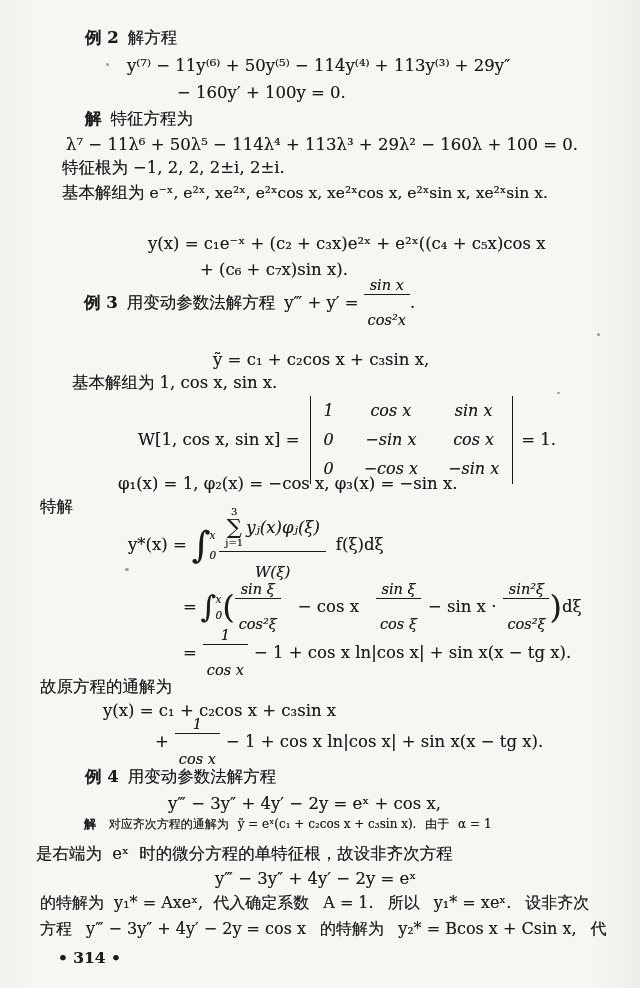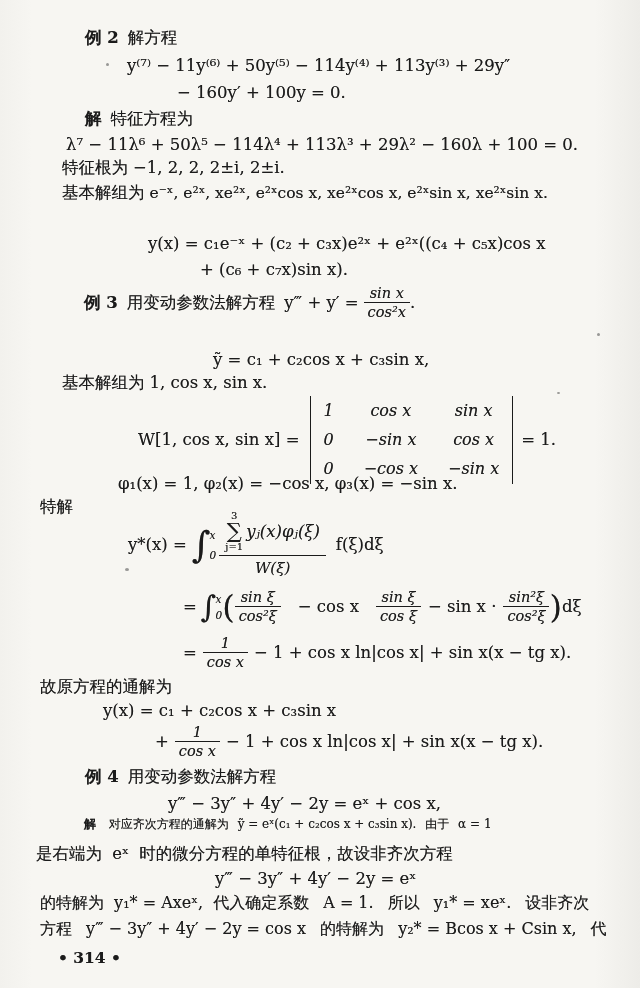--- a/index.html
+++ b/index.html
@@ -22,35 +22,35 @@
   .b{font-weight:bold;}
   .m{}
   .gapl{margin-left:9px;}
   .gaps{margin-left:5px;}
   
   .frac{
     display:inline-flex;flex-direction:column;align-items:center;
     vertical-align:middle;font-style:italic;font-size:14.5px;line-height:1.15;
   }
   .frac .num{padding:0 4px;}
-  .frac .den{border-top:1.2px solid #1b1b1b;padding:1px 4px 0;}
+  .frac .den{border-top:1.2px solid #1b1b1b;padding:17px 4px 0;}
   
   .intwrap{display:inline-flex;align-items:center;}
   .int-g{font-style:normal;font-size:36px;line-height:.95;font-weight:400;}
   .int-g.small{font-size:30px;}
   .int-l{
     display:inline-flex;flex-direction:column;justify-content:space-between;
     font-size:10.5px;font-style:italic;height:30px;margin-left:-1px;line-height:1;
   }
   
   .bigfrac{display:inline-flex;flex-direction:column;align-items:center;margin:0 3px;}
   .bigfrac>.num{display:flex;align-items:center;gap:3px;padding:0 6px 3px;font-style:italic;}
   .bigfrac>.den{
     border-top:1.2px solid #1b1b1b;align-self:stretch;text-align:center;
-    padding-top:3px;font-style:italic;font-size:15px;
+    padding-top:11px;font-style:italic;font-size:15px;
   }
   .sumstack{
     display:inline-flex;flex-direction:column;align-items:center;
     font-style:normal;font-size:10px;line-height:1;gap:1px;
   }
   .sum-g{font-size:21px;line-height:.9;}
   
   .det{
     display:inline-grid;grid-template-columns:auto auto auto;
     column-gap:30px;row-gap:8px;
@@ -89,21 +89,21 @@
     <span class="b">例 3</span>
     <span class="gapl">用变动参数法解方程</span>
     <span class="m gapl">y‴ + y′ =</span>
     <span class="frac gaps">
       <span class="num">sin x</span>
       <span class="den">cos²x</span>
     </span>
     <span>.</span>
   </div>
   <div class="line m" style="top:349px;left:213px">ỹ = c₁ + c₂cos x + c₃sin x,</div>
-  <div class="line" style="top:372px;left:62px">
+  <div class="line" style="top:372px;left:72px">
     <span>基本解组为</span><span class="m gaps">1, cos x, sin x.</span>
   </div>
 
   <div class="line fl" style="top:396px;left:138px">
     <span class="m">W[1, cos x, sin x] =</span>
     <span class="det" style="margin-left:10px">
       <span>1</span>
       <span>cos x</span>
       <span>sin x</span>
       <span>0</span>

